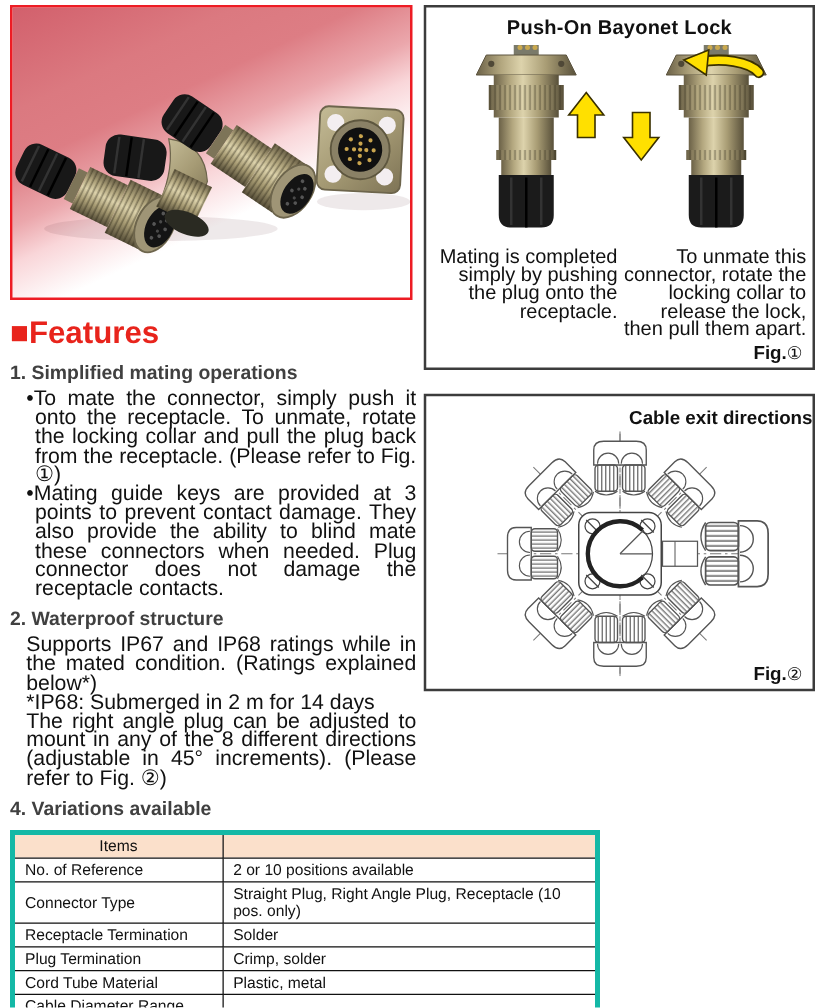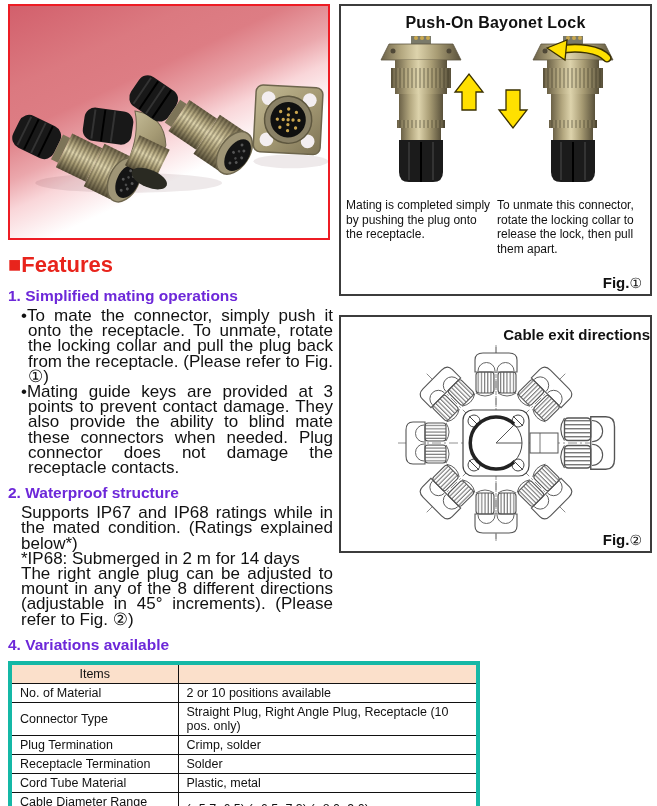--- a/index.html
+++ b/index.html
@@ -25,26 +25,26 @@
     position:absolute; left:339px; width:313px; background:#fff;
     border:2px solid #3c3c3c;
   }
   #fig1 { top:4px;  height:292px; }
   #fig2 { top:315px; height:238px;text-align:right; }
   .fig1-title { text-align:center; font-weight:bold; font-size:16px; margin-top:8px; letter-spacing:0.2px; }
   .fig2-title { font-weight:bold; font-size:15px; margin:9px 0 0 11px; }
   .figlabel { position:absolute; right:8px; bottom:3px; font-size:15px; font-weight:bold;margin-top:48px; }
   .figlabel .num { font-weight:normal; font-size:14px; }
   .captions { display:flex; justify-content:space-between; padding:0 5px; margin-top:2px; }
-  .cap { width:148px; text-align:left; font-size:12px; line-height:14.5px; }
+  .cap { width:148px; text-align:right; font-size:16px; line-height:14.5px; }
 
   
   .leftcol { position:absolute; left:8px; top:252px; width:325px; }
-  .features-h { color:#e8241c; font-size:22px; font-weight:bold; margin:0 0 4px 0; }
-  .sec-title { color:#6d28d9; font-size:15.5px; font-weight:bold; margin:9px 0 3px 0; }
+  .features-h { color:#e8241c; font-size:25px; font-weight:bold; margin:0 0 4px 0; }
+  .sec-title { color:#404040; font-size:15.5px; font-weight:bold; margin:9px 0 3px 0; }
   .sec-body { margin-left:13px; font-size:17px; line-height:15.2px; text-align:justify; }
   .bullet { padding-left:7px; text-indent:-7px; }
   .plainline { text-align:left; }
 
   
   table.vars {
     border-collapse:collapse; width:472px; margin-top:7px;
     border:4px solid #14b8a6;
   }
   table.vars th, table.vars td {
@@ -303,34 +303,34 @@
 
   <table class="vars">
     <thead>
       <tr>
         <th class="item">Items</th>
         <th></th>
       </tr>
     </thead>
     <tbody>
       <tr>
-        <td class="item">No. of Material</td>
+        <td class="item">No. of Reference</td>
         <td class="val">2 or 10 positions available</td>
       </tr>
       <tr>
         <td class="item">Connector Type</td>
         <td class="val">Straight Plug, Right Angle Plug, Receptacle (10 pos. only)</td>
       </tr>
       <tr>
+        <td class="item">Receptacle Termination</td>
+        <td class="val">Solder</td>
+      </tr>
+      <tr>
         <td class="item">Plug Termination</td>
         <td class="val">Crimp, solder</td>
-      </tr>
-      <tr>
-        <td class="item">Receptacle Termination</td>
-        <td class="val">Solder</td>
       </tr>
       <tr>
         <td class="item">Cord Tube Material</td>
         <td class="val">Plastic, metal</td>
       </tr>
       <tr>
         <td class="item">Cable Diameter Range
 (Reference)</td>
         <td class="val">(φ5.7~6.5)  (φ6.5~7.3)  (φ8.0~9.0)</td>
       </tr>

